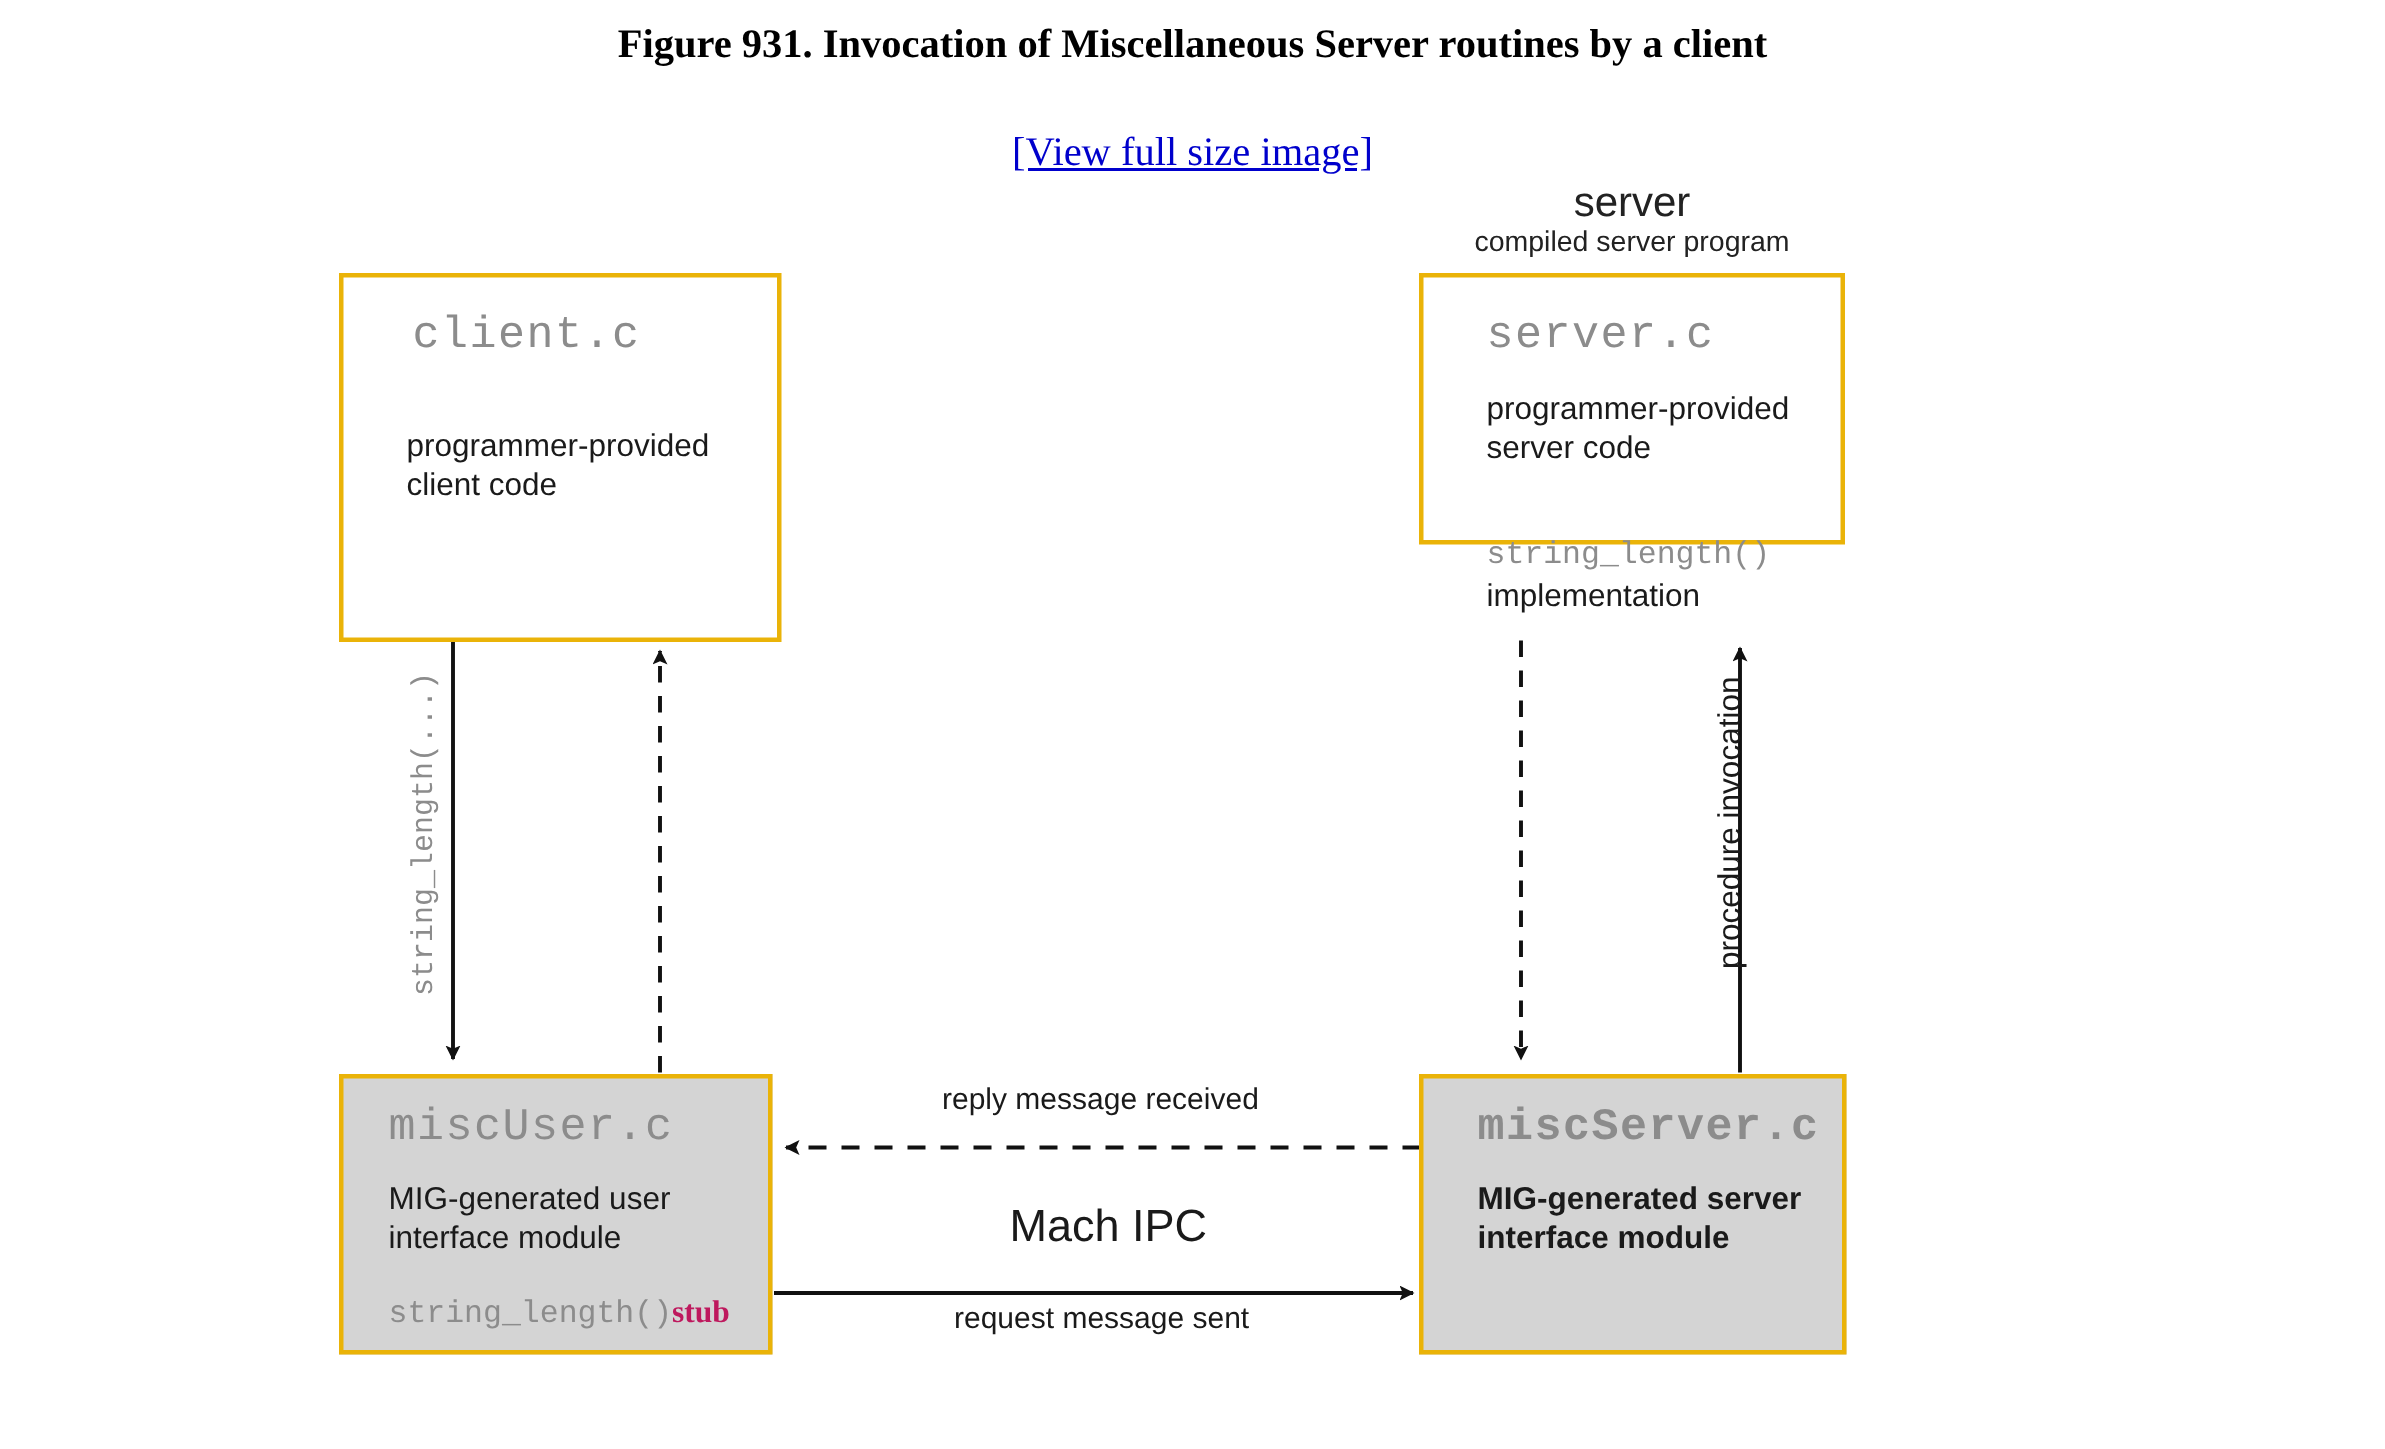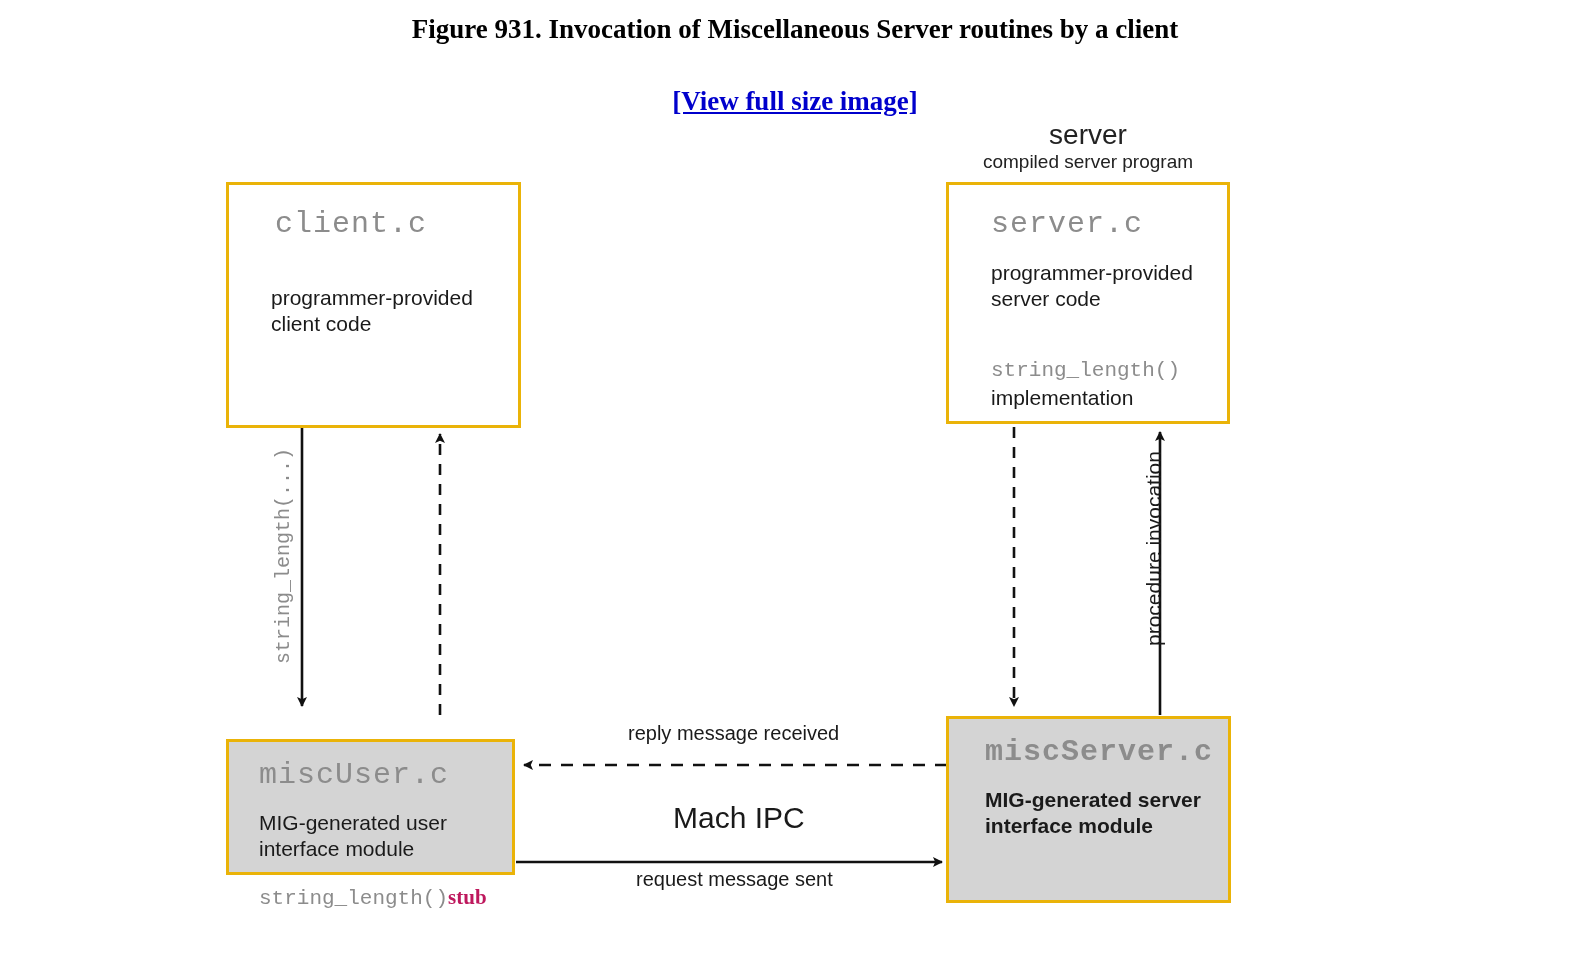--- a/index.html
+++ b/index.html
@@ -35,21 +35,20 @@
     top: 86px;
     width: 1590px;
     text-align: center;
   }
   #view-full-link a {
     font-family: "Liberation Serif", serif;
     font-size: 27px;
     color: #0000cc;
     text-decoration: underline;
     cursor: pointer;
-    font-weight: bold;
   }
 
   
   #diagram {
     position: absolute;
     left: 0;
     top: 0;
     width: 1590px;
     height: 966px;
   }
@@ -187,31 +186,31 @@
   </div>
 
   <div class="node-box" id="box-client-c" style="left:226px; top:182px; width:295px; height:246px;">
     <div class="box-inner">
       <div class="mono-title" style="left:46px; top:22px;">client.c</div>
       <div class="plain-text" style="left:42px; top:100px;">programmer-provided</div>
       <div class="plain-text" style="left:42px; top:126px;">client code</div>
     </div>
   </div>
 
-  <div class="node-box" id="box-server-c" style="left:946px; top:182px; width:284px; height:242px;">
+  <div class="node-box" id="box-server-c" style="left:946px; top:182px; width:284px; height:181px;">
     <div class="box-inner">
       <div class="mono-title" style="left:42px; top:22px;">server.c</div>
       <div class="plain-text" style="left:42px; top:75px;">programmer-provided</div>
       <div class="plain-text" style="left:42px; top:101px;">server code</div>
       <div class="mono-small" style="left:42px; top:174px;">string_length()</div>
       <div class="plain-text" style="left:42px; top:200px;">implementation</div>
     </div>
   </div>
 
-  <div class="node-box shaded" id="box-misc-user-c" style="left:226px; top:716px; width:289px; height:136px;margin-top:23px;">
+  <div class="node-box shaded" id="box-misc-user-c" style="left:226px; top:716px; width:289px; height:187px;">
     <div class="box-inner">
       <div class="mono-title" style="left:30px; top:16px;">miscUser.c</div>
       <div class="plain-text" style="left:30px; top:68px;">MIG-generated user</div>
       <div class="plain-text" style="left:30px; top:94px;">interface module</div>
       <div class="mono-small" style="left:30px; top:143px;">
         <span>string_length()</span><span class="bold-black">stub</span>
       </div>
     </div>
   </div>
 

